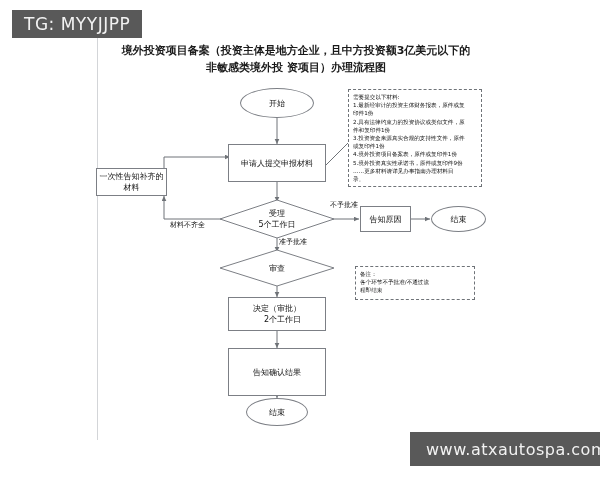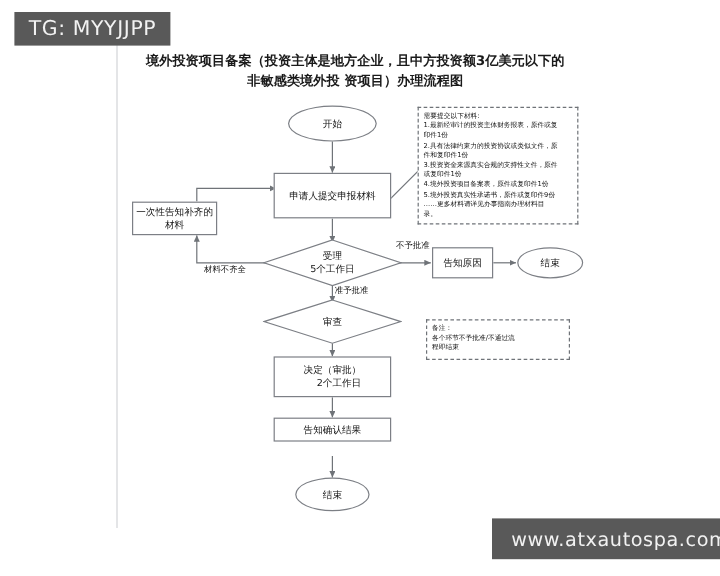--- a/index.html
+++ b/index.html
@@ -135,21 +135,21 @@
     </svg>
 
     <div class="node oval" id="n-start" style="left:240px;top:88px;width:74px;height:30px;">
       <span>开始</span>
     </div>
 
     <div class="node box" id="n-submit" style="left:228px;top:144px;width:98px;height:38px;">
       <span>申请人提交申报材料</span>
     </div>
 
-    <div class="node box" id="n-supplement" style="left:110px;top:168px;width:71px;height:28px;">
+    <div class="node box" id="n-supplement" style="left:96px;top:168px;width:71px;height:28px;">
       <span>一次性告知补齐的材料</span>
     </div>
 
     <div class="diamond-wrap" id="n-accept" style="left:219px;top:199px;width:116px;height:40px;">
       <svg width="116" height="40" viewBox="0 0 116 40" xmlns="http://www.w3.org/2000/svg">
         <polygon points="58,1 115,20 58,39 1,20" fill="#ffffff" stroke="#7c7f85" stroke-width="1"></polygon>
       </svg>
       <div class="diamond-label">
         <span>
           <span>受理</span><br>
@@ -173,21 +173,21 @@
       <div class="diamond-label">审查</div>
     </div>
 
     <div class="node box" id="n-decision" style="left:228px;top:297px;width:98px;height:34px;text-align:right;">
       <span>
         <span>决定（审批）</span><br>
         <span>2个工作日</span>
       </span>
     </div>
 
-    <div class="node box" id="n-result" style="left:228px;top:348px;width:98px;height:20px;">
+    <div class="node box" id="n-result" style="left:228px;top:348px;width:98px;height:48px;">
       <span>告知确认结果</span>
     </div>
 
     <div class="node oval" id="n-end-bottom" style="left:246px;top:398px;width:62px;height:28px;">
       <span>结束</span>
     </div>
 
     <div class="edge-label" style="left:170px;top:221px;">材料不齐全</div>
 
     <div class="edge-label" style="left:330px;top:201px;">不予批准</div>

